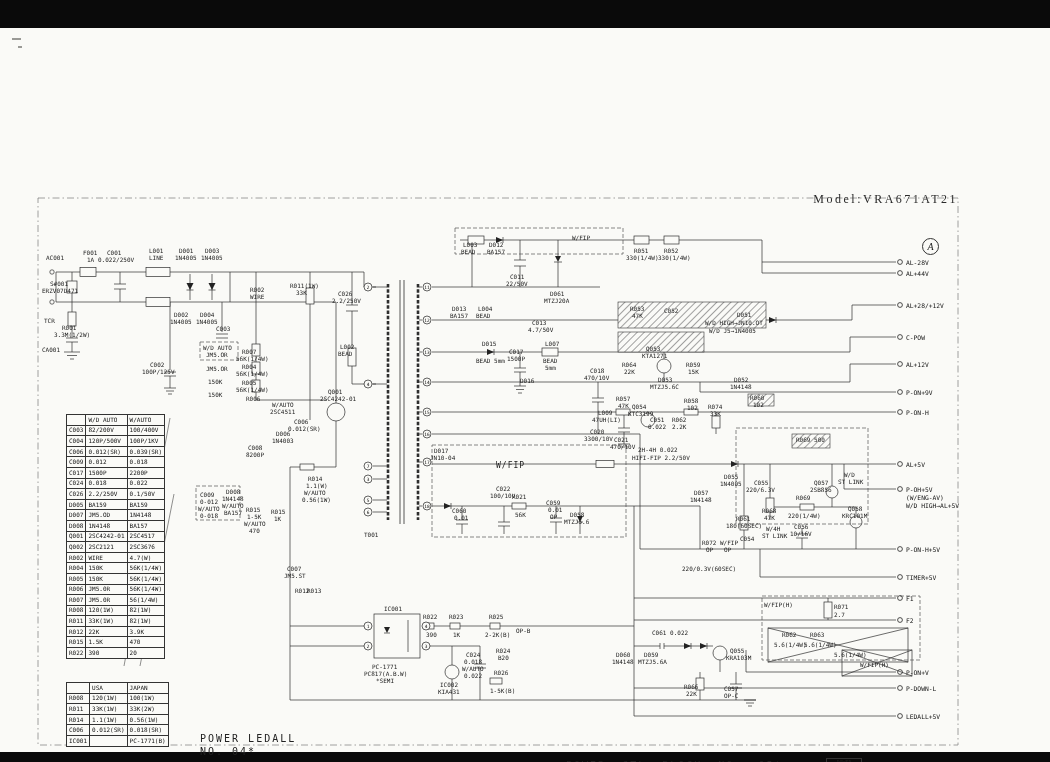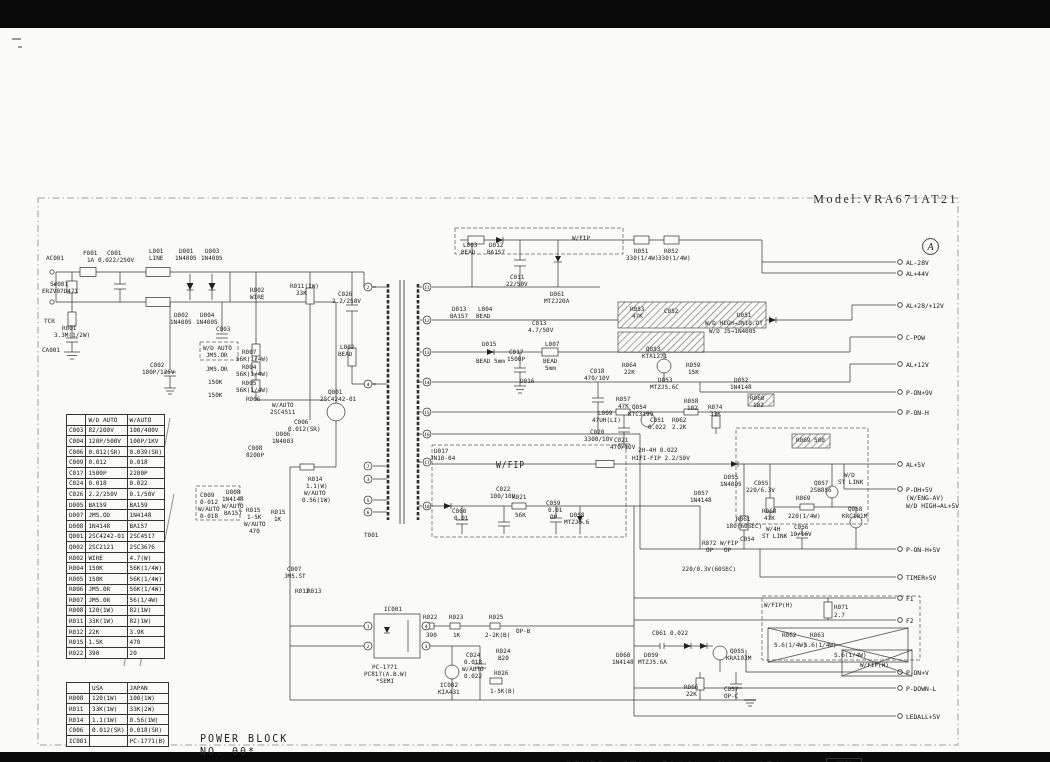--- a/index.html
+++ b/index.html
@@ -664,20 +664,20 @@
         <tr>
           <td>IC001</td>
           <td></td>
           <td>PC-1771(B)</td>
         </tr>
       </tbody>
     </table>
 </div>
 
 <div class="footer-block">
-  <div>POWER BLOCK</div>
-  <div>NO. 00*</div>
+  <div>POWER LEDALL</div>
+  <div>NO. 04*</div>
 </div>
 <div class="footer-ctl">POWER CTL BLOCK NO. 05*</div>
 <div class="stamp">
   <div>POWER</div>
 
 </div>
 
 </body></html>

